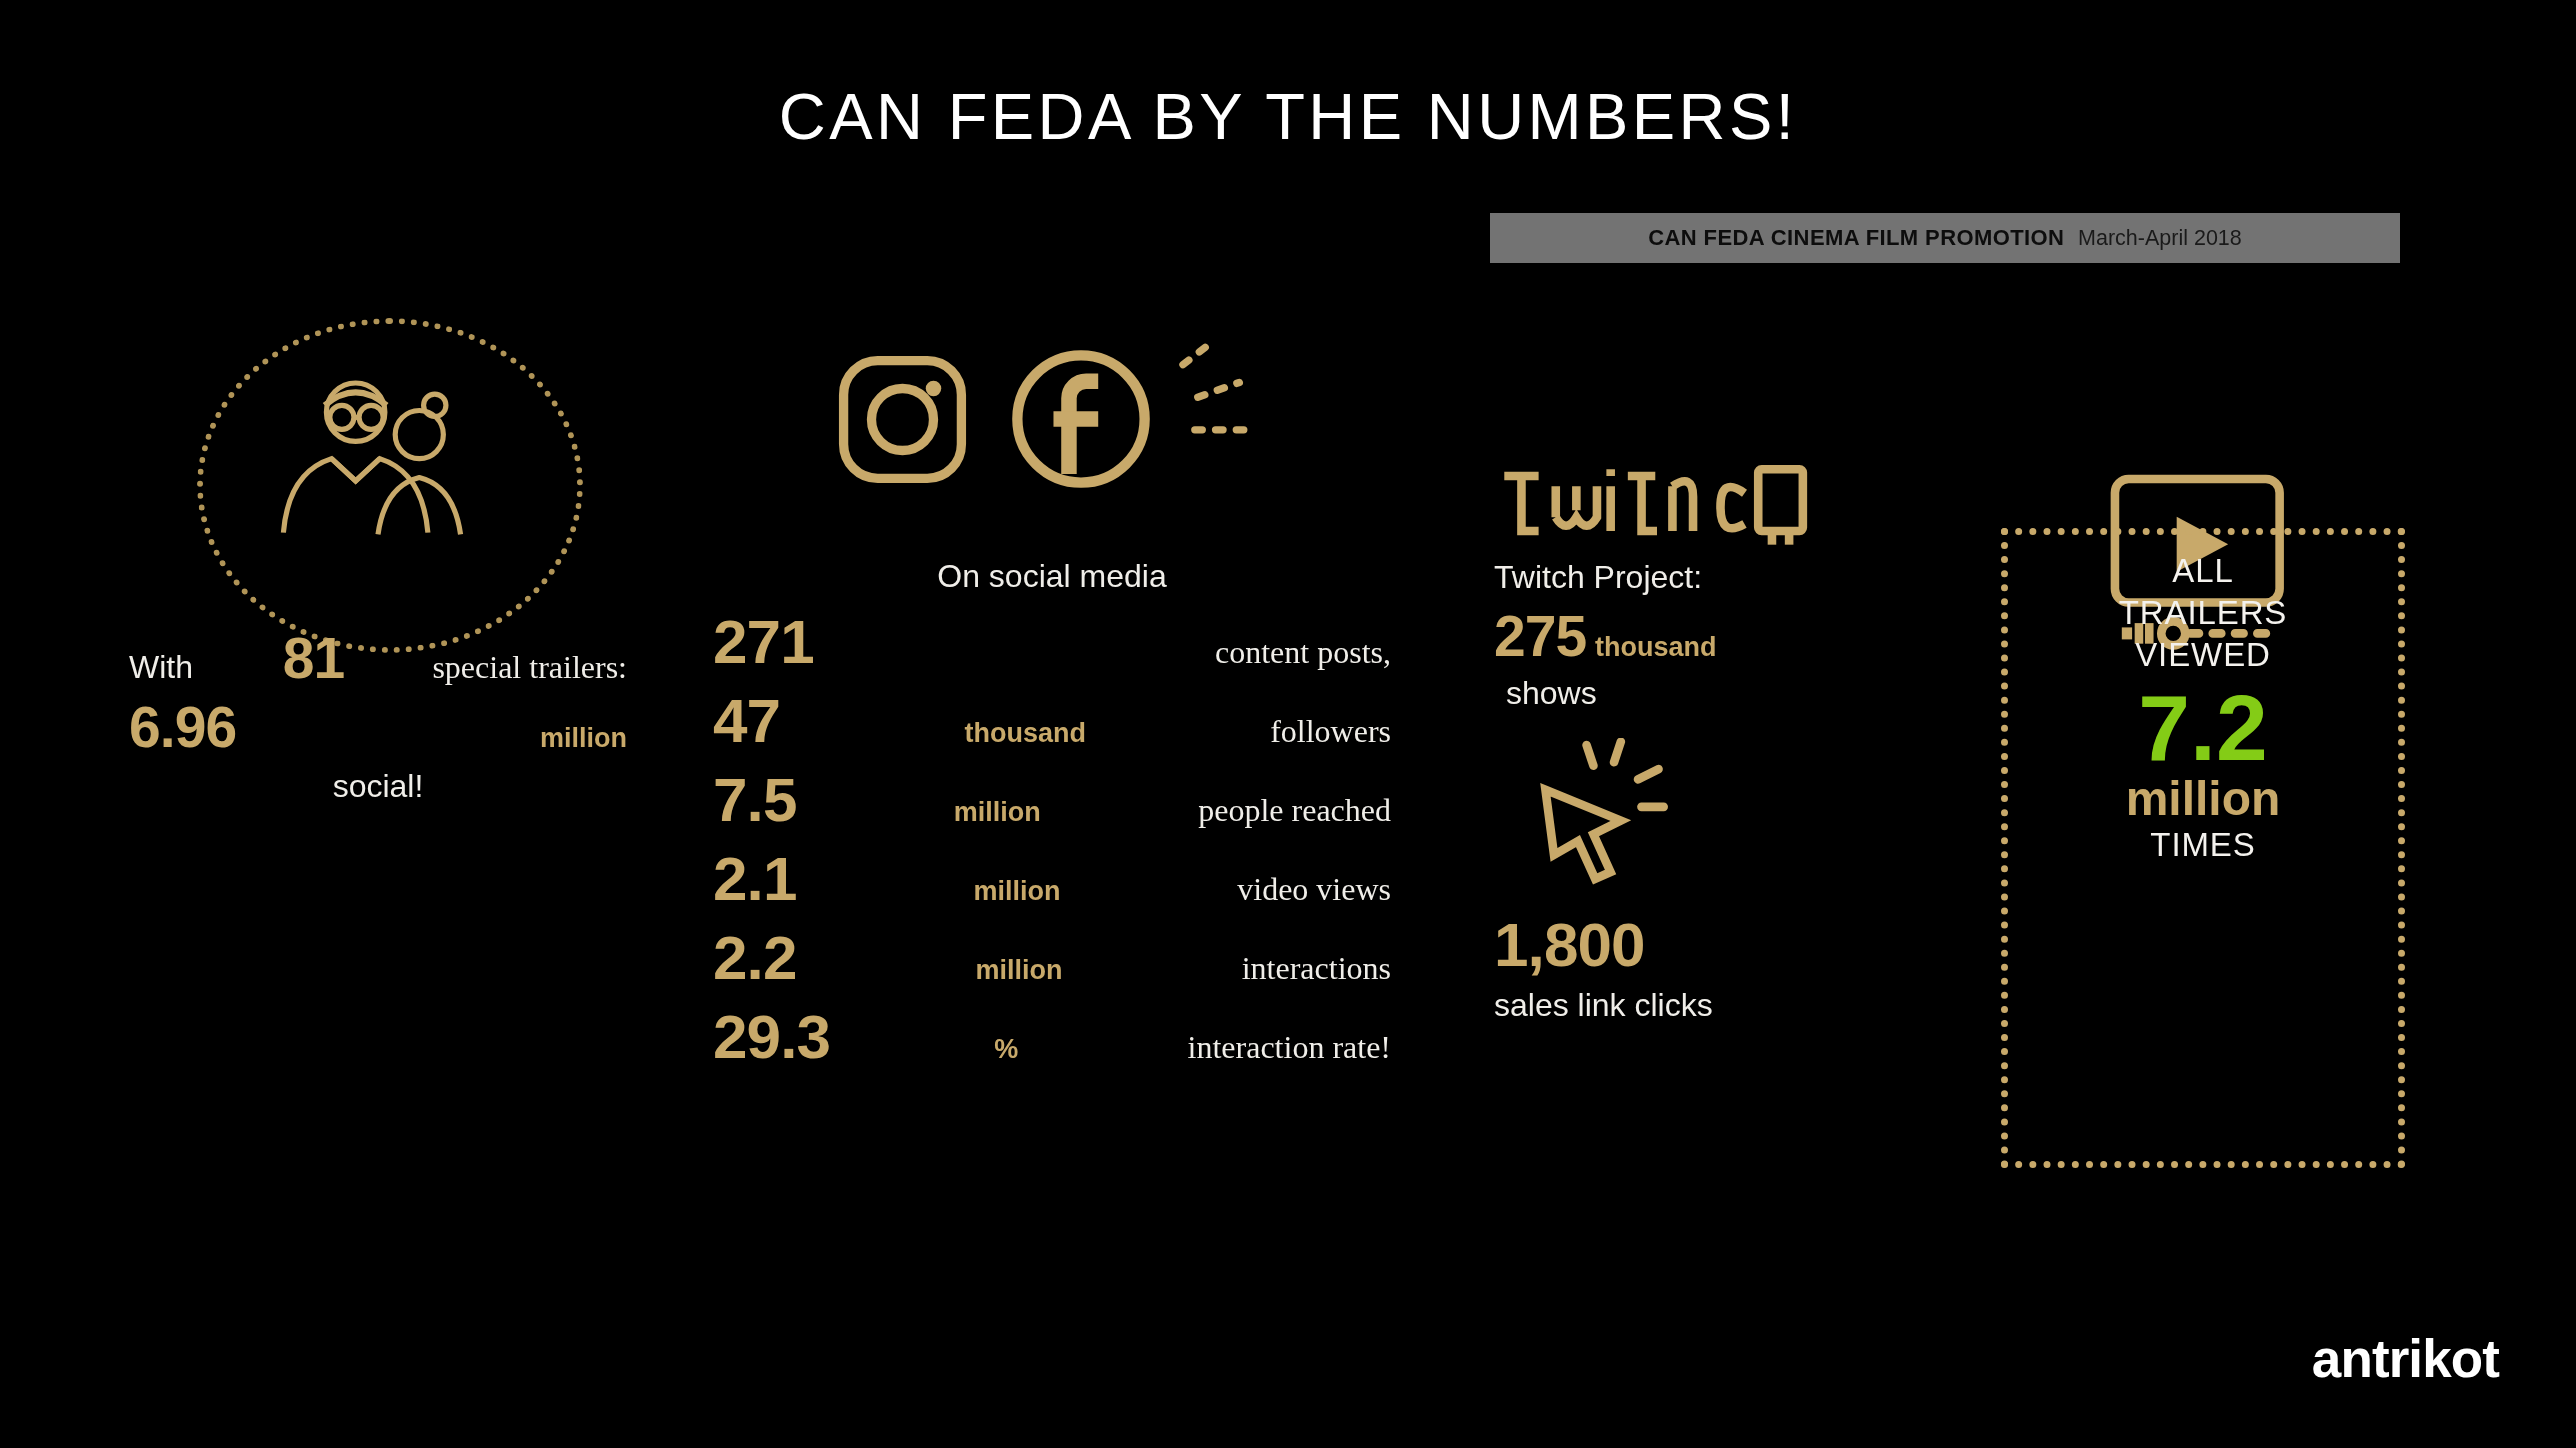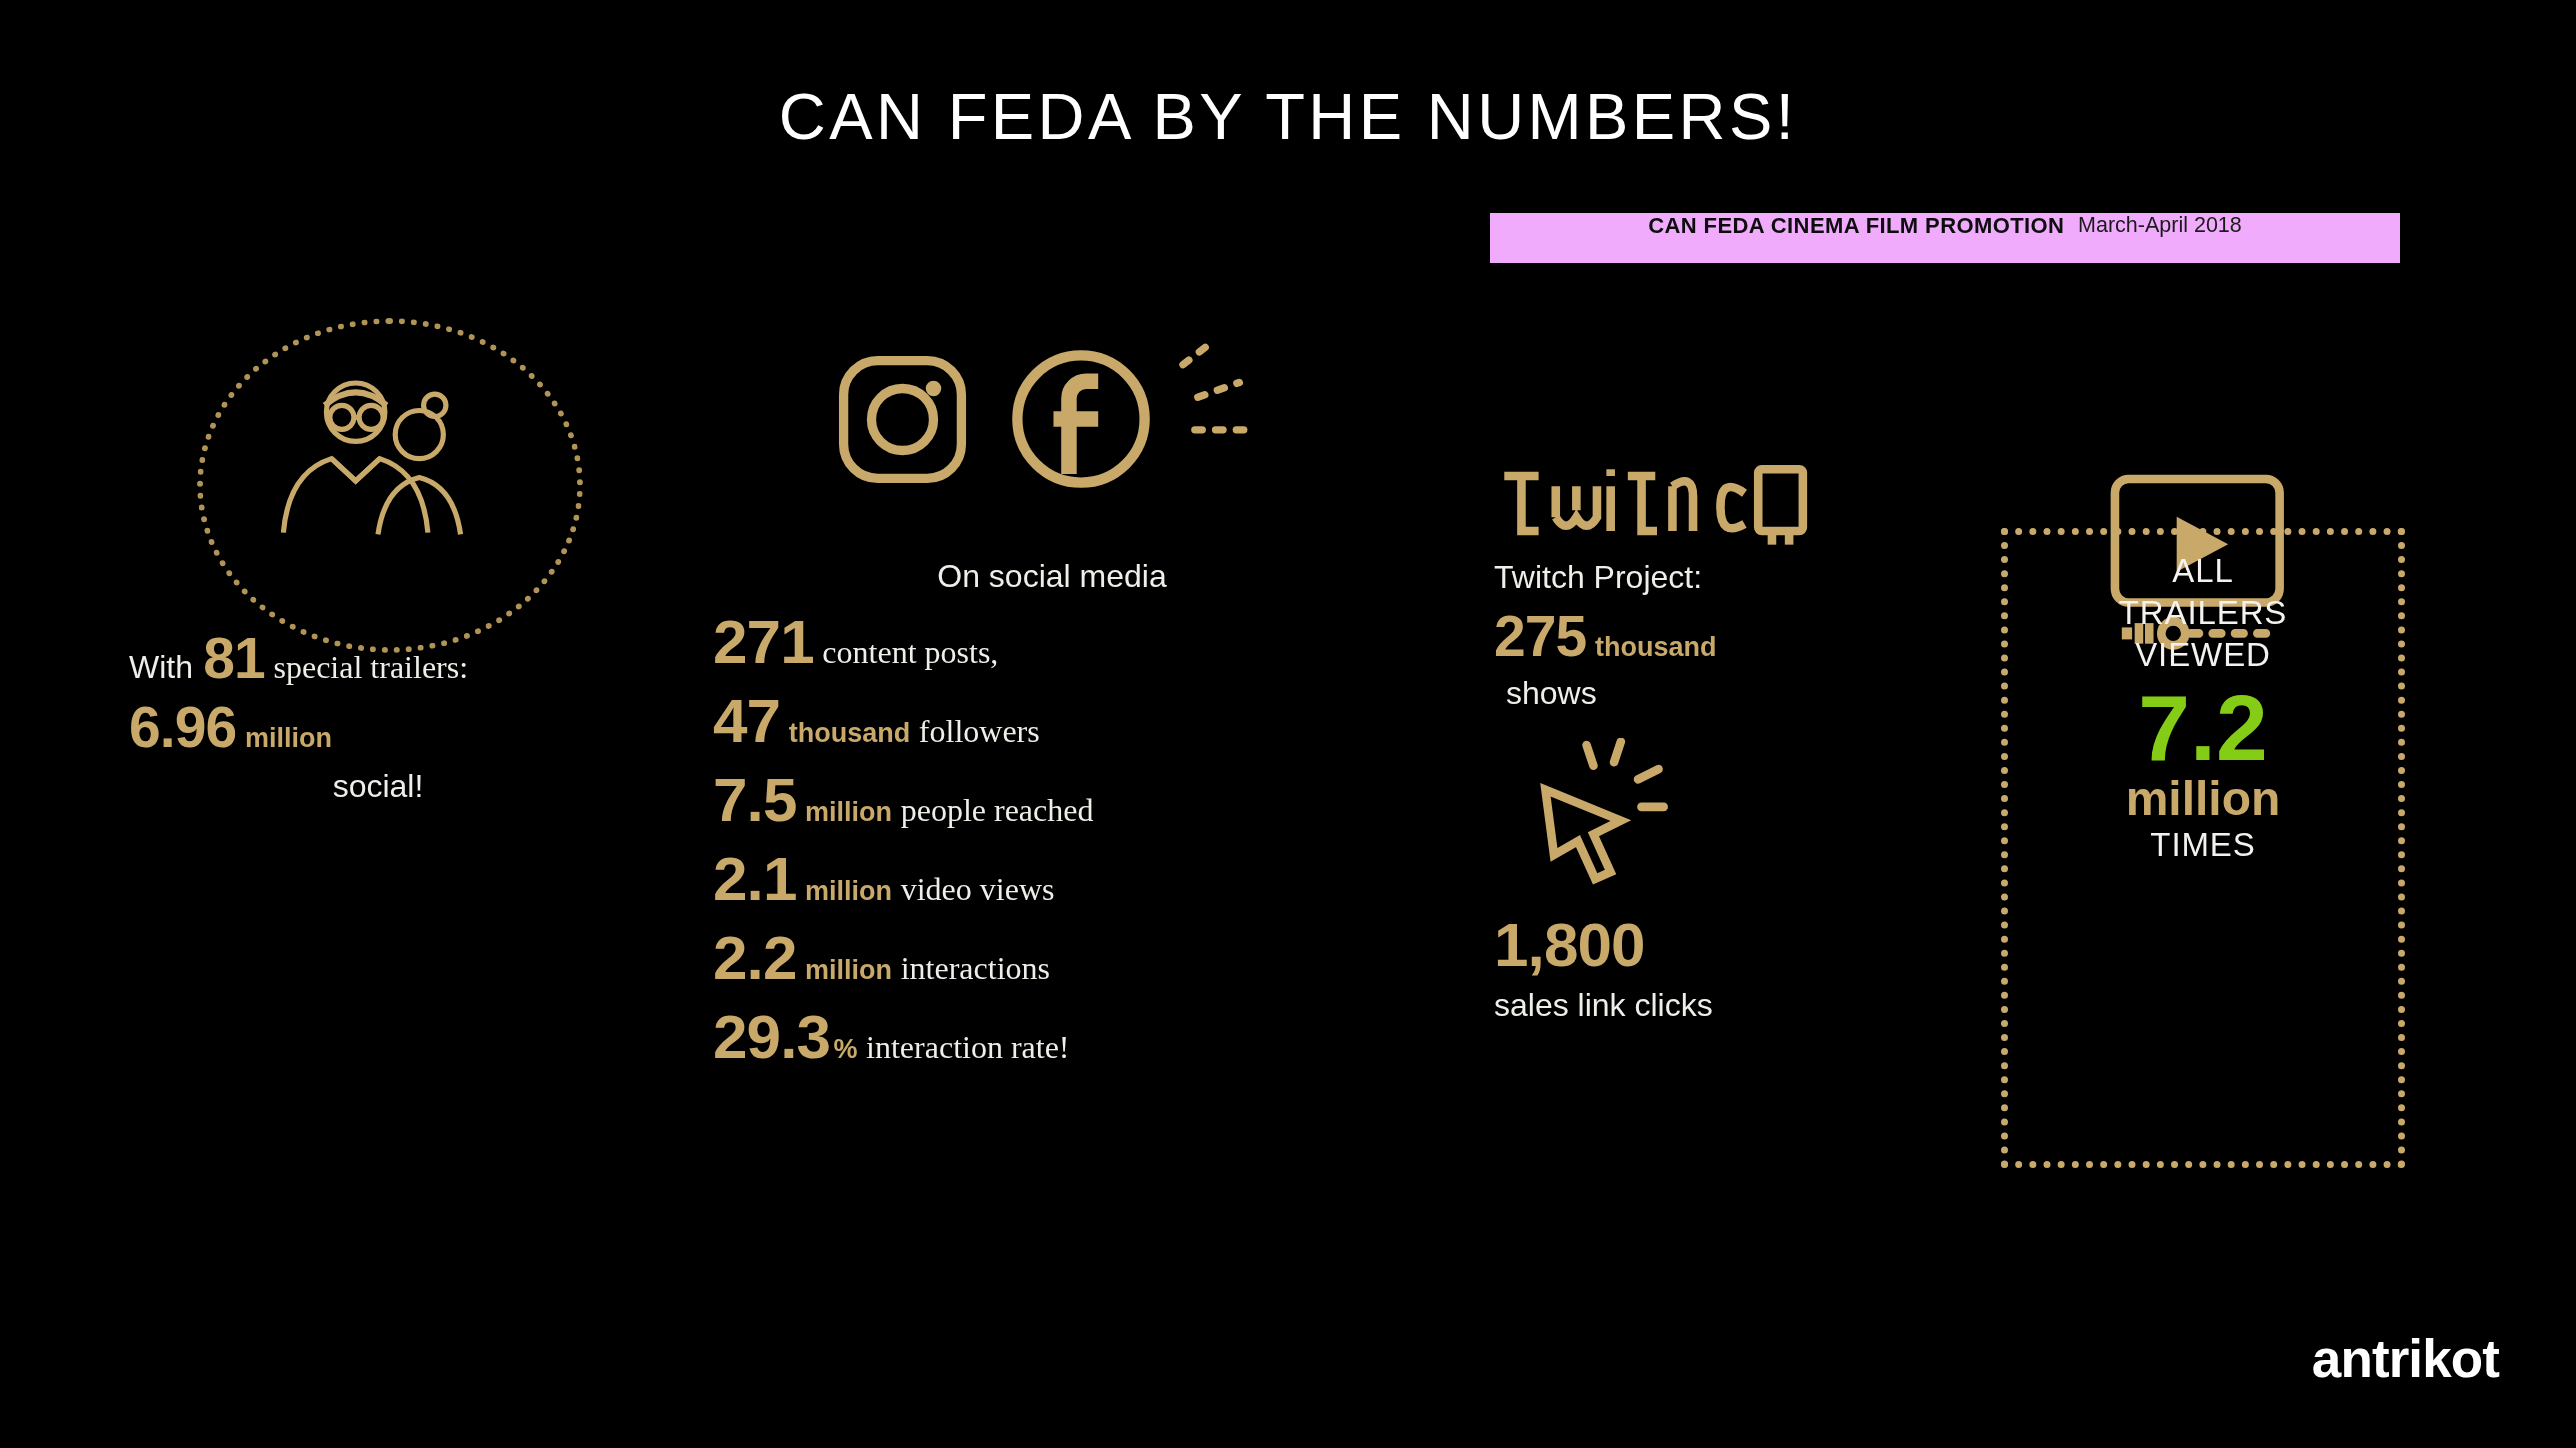--- a/index.html
+++ b/index.html
@@ -28,23 +28,23 @@
     color: #ffffff;
     font-weight: 400;
     white-space: nowrap;
   }
   #subtitle-bar {
     position: absolute;
     top: 213px;
     left: 1490px;
     width: 910px;
     height: 50px;
-    background: #f0abfc;
+    background: #737373;
     display: flex;
-    align-items: flex-start;
+    align-items: center;
     justify-content: center;
     gap: 13.7px;
   }
   #subtitle-bar .strong {
     font-size: 22px;
     font-weight: bold;
     letter-spacing: 0.4px;
     color: #0d0d0d;
   }
   #subtitle-bar .light {
@@ -53,21 +53,21 @@
     color: #1a1a1a;
   }
 
   
   .col { position: absolute; }
 
   
   .line {
     display: flex;
     align-items: baseline;
-    justify-content: flex-start;
+    justify-content: space-between;
     white-space: nowrap;
     line-height: 1.0;
   }
   .num {
     color: #c8a96a;
     font-weight: bold;
     font-size: 57px;
     letter-spacing: -0.9px;
   }
   .unit {

